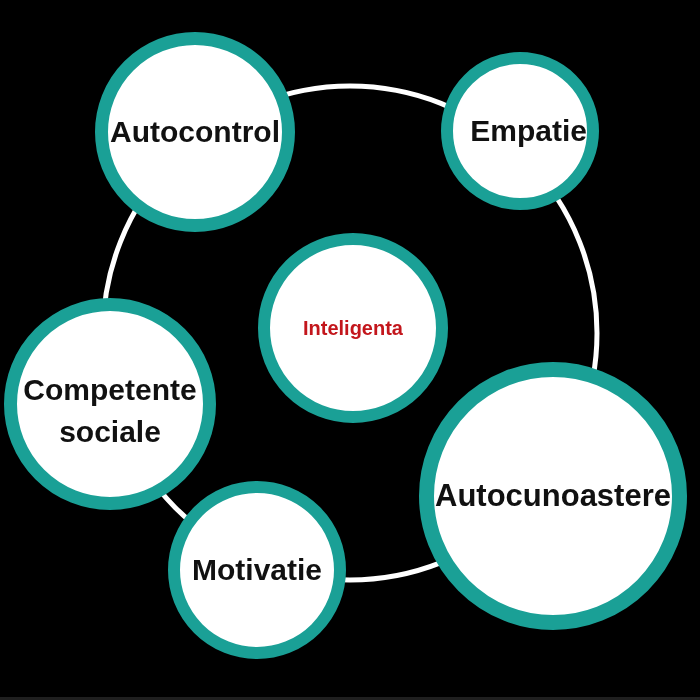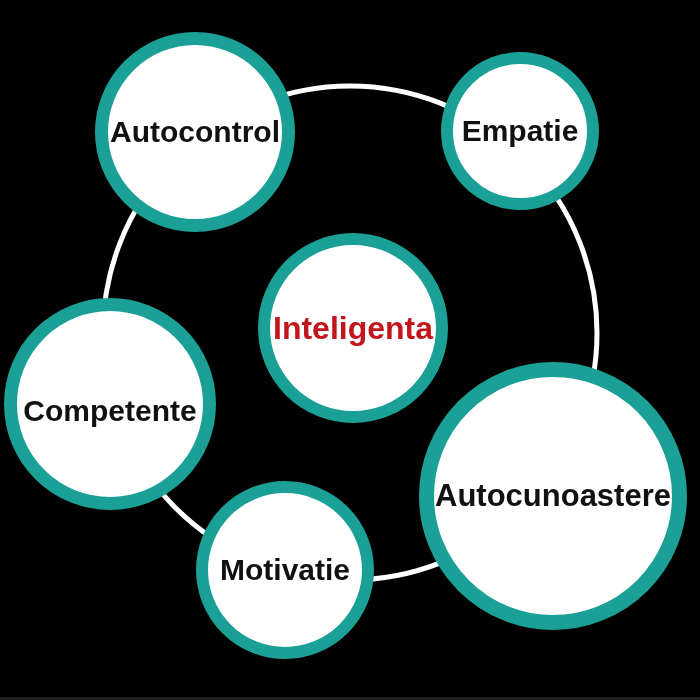--- a/index.html
+++ b/index.html
@@ -37,34 +37,34 @@
   .node .label {
     color: var(--node-text, #111);
     font-weight: 700;
     white-space: nowrap;
     display: block;
   }
   
   .node-autocontrol   { left: 95px;  top: 32px;  width: 200px; height: 200px; border-width: 13px; }
   .node-autocontrol .label { font-size: 30px; }
 
-  .node-empatie       { left: 441px; top: 52px;  width: 158px; height: 158px; border-width: 12px; }
+  .node-empatie       { left: 441px; top: 52px;  width: 158px; height: 158px; border-width: 12px; align-items: flex-end; }
   .node-empatie .label { font-size: 30px; }
 
   .node-competente    { left: 4px;   top: 298px; width: 212px; height: 212px; border-width: 13px; justify-content: center; }
   .node-competente .label { font-size: 30px; line-height: 42px; }
   .node-competente .lines { transform: translateY(7px); }
 
   .node-center        { left: 258px; top: 233px; width: 190px; height: 190px; border-width: 12px; }
-  .node-center .label { font-size: 32px; line-height: 39px; color: var(--center-text, #C3161C); }
+  .node-center .label { font-size: 20px; line-height: 39px; color: var(--center-text, #C3161C); }
 
   .node-autocunoastere{ left: 419px; top: 362px; width: 268px; height: 268px; border-width: 15px; }
   .node-autocunoastere .label { font-size: 31px; text-align: right; }
 
-  .node-motivatie     { left: 196px; top: 481px; width: 178px; height: 178px; border-width: 12px; }
+  .node-motivatie     { left: 168px; top: 481px; width: 178px; height: 178px; border-width: 12px; }
   .node-motivatie .label { font-size: 30px; }
 
   .bottom-strip {
     position: absolute;
     left: 0;
     bottom: 0;
     width: 700px;
     height: 3px;
     background: #1f1f1f;
   }
@@ -82,20 +82,21 @@
     <span class="label">Autocontrol</span>
   </div>
 
   <div class="node node-empatie">
     <span class="label">Empatie</span>
   </div>
 
   <div class="node node-competente">
     <span class="lines">
       <span class="label">Competente</span>
+      <span class="label">sociale</span>
     </span>
   </div>
 
   <div class="node node-center">
     <span class="label">Inteligenta</span>
   </div>
 
   <div class="node node-autocunoastere">
     <span class="label">Autocunoastere</span>
   </div>

